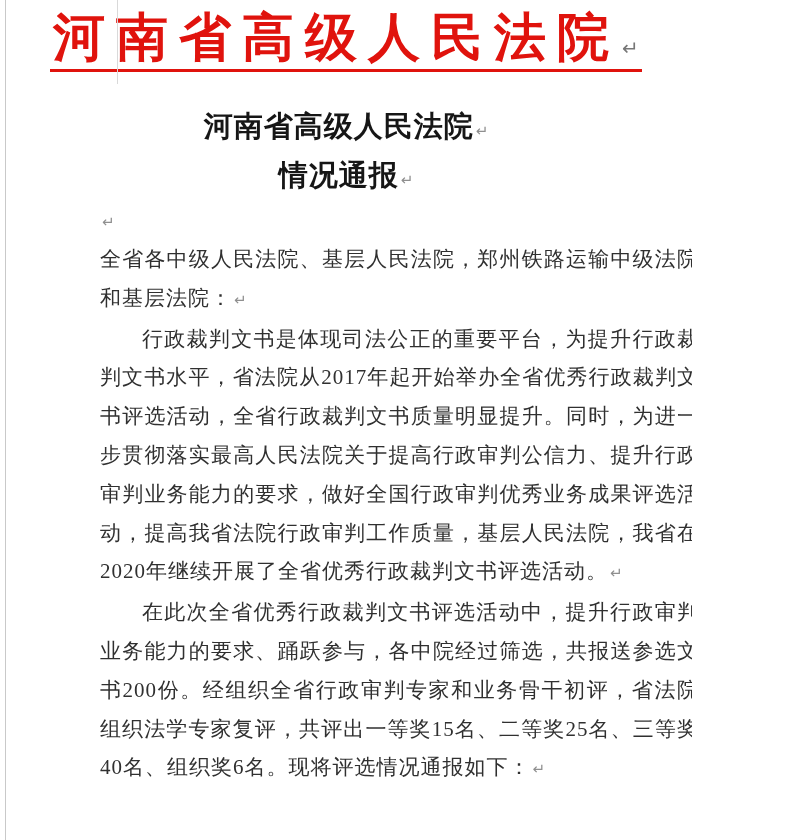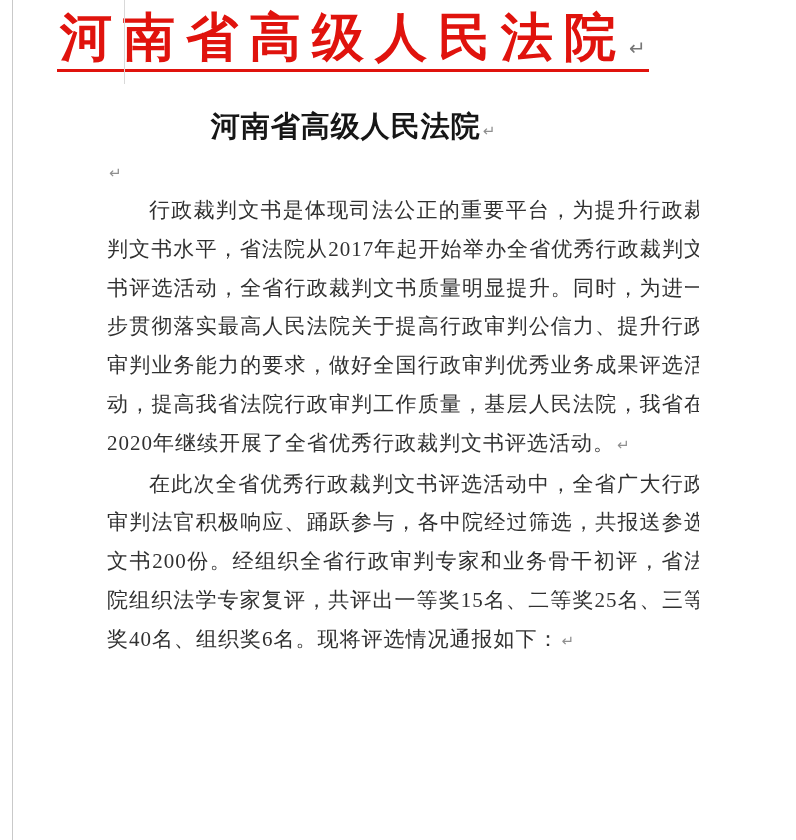--- a/index.html
+++ b/index.html
@@ -9,21 +9,20 @@
     height: 840px;
     font-family: "Liberation Serif", "DejaVu Serif", serif;
     overflow: hidden;
   }
   .page {
     position: relative;
     width: 692px;
     height: 840px;
     background: #ffffff;
     overflow: hidden;
-    margin-left: 7px;
   }
   .page-edge {
     position: absolute;
     top: 0;
     bottom: 0;
     width: 1px;
     background: #c9c9c9;
   }
   .page-edge.left  { left: 5px; }
   .page-edge.right { left: 794px; }
@@ -114,26 +113,28 @@
   <div class="page-edge right"></div>
   <div class="scan-artifact-line"></div>
 
   <div class="letterhead">
     <span class="letterhead-title">河南省高级人民法院</span><span class="pmark">↵</span>
   </div>
   <div class="letterhead-rule"></div>
 
   <div class="doc-title">
     <div class="t-line"><span>河南省高级人民法院</span><span class="pmark">↵</span></div>
+    <div class="t-line"><span>情况通报</span><span class="pmark">↵</span></div>
   </div>
 
   <div class="empty-line"><span class="pmark">↵</span></div>
 
   <div class="doc-body">
+    <p><span>全省各中级人民法院、基层人民法院，郑州铁路运输中级法院和基层法院：</span><span class="pmark">↵</span></p>
 
     <p class="indent"><span>行政裁判文书是体现司法公正的重要平台，为提升行政裁判文书水平，省法院从2017年起开始举办全省优秀行政裁判文书评选活动，全省行政裁判文书质量明显提升。同时，为进一步贯彻落实最高人民法院关于提高行政审判公信力、提升行政审判业务能力的要求，做好全国行政审判优秀业务成果评选活动，提高我省法院行政审判工作质量，基层人民法院，我省在2020年继续开展了全省优秀行政裁判文书评选活动。</span><span class="pmark">↵</span></p>
 
-    <p class="indent"><span>在此次全省优秀行政裁判文书评选活动中，全省广大行政审判法官积极响应、踊跃参与，各中院经过筛选，共报送参选文书200份。经组织全省行政审判专家和业务骨干初评，省法院组织法学专家复评，共评出一等奖15名、二等奖25名、三等奖40名、组织奖6名。现将评选情况通报如下：</span><span class="pmark">↵</span></p>
+    <p class="indent"><span>在此次全省优秀行政裁判文书评选活动中，提升行政审判业务能力的要求、踊跃参与，各中院经过筛选，共报送参选文书200份。经组织全省行政审判专家和业务骨干初评，省法院组织法学专家复评，共评出一等奖15名、二等奖25名、三等奖40名、组织奖6名。现将评选情况通报如下：</span><span class="pmark">↵</span></p>
 
     <p class="section-heading"></p>
   </div>
 
 </div>
 
 </body></html>

